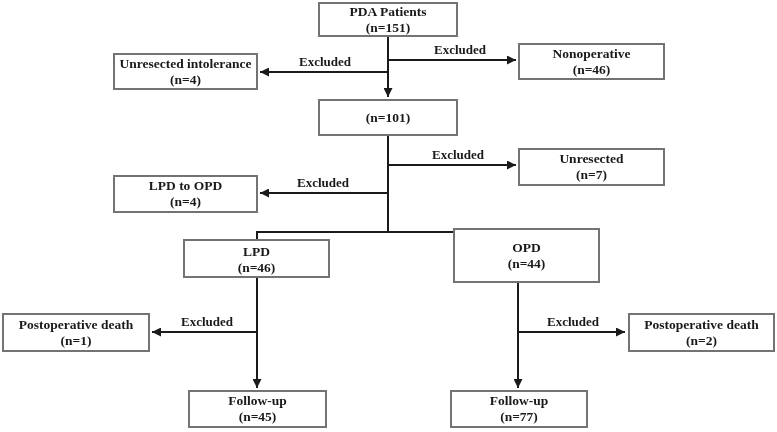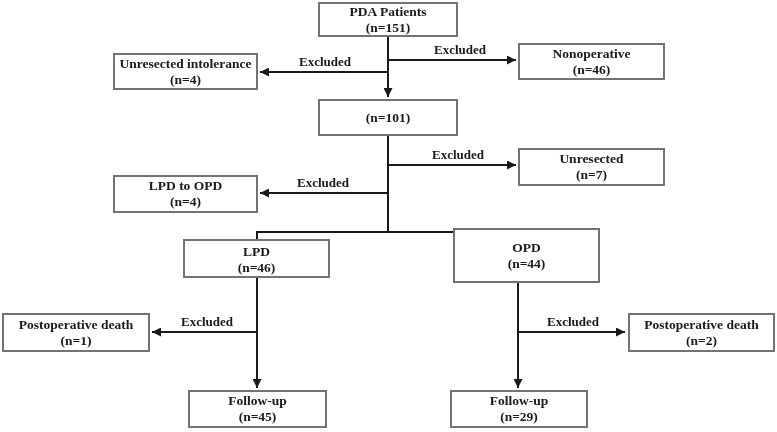--- a/index.html
+++ b/index.html
@@ -128,21 +128,21 @@
     <span>(n=2)</span>
   </div>
 
   <div class="node" style="left:188px; top:390px; width:139px; height:38px;">
     <span>Follow-up</span>
     <span>(n=45)</span>
   </div>
 
   <div class="node" style="left:450px; top:390px; width:138px; height:38px;">
     <span>Follow-up</span>
-    <span>(n=29)</span>
+    <span>(n=77)</span>
   </div>
 
   <span class="edge-label" style="left:325px; top:70px;">Excluded</span>
   <span class="edge-label" style="left:460px; top:58px;">Excluded</span>
   <span class="edge-label" style="left:323px; top:191px;">Excluded</span>
   <span class="edge-label" style="left:458px; top:163px;">Excluded</span>
   <span class="edge-label" style="left:207px; top:330px;">Excluded</span>
   <span class="edge-label" style="left:573px; top:330px;">Excluded</span>
 
 </div>

